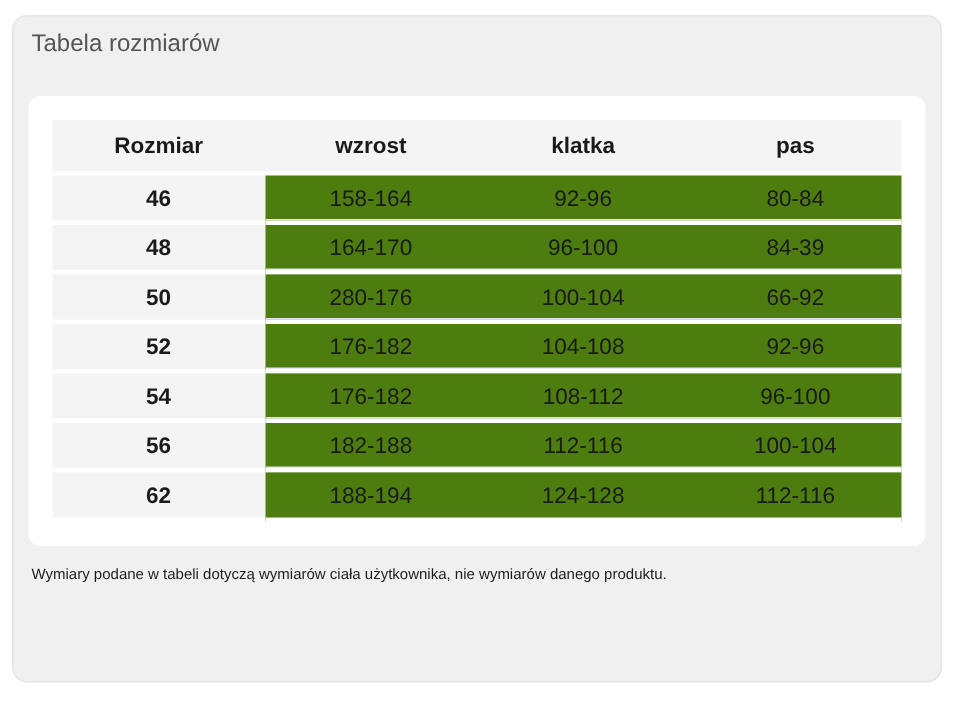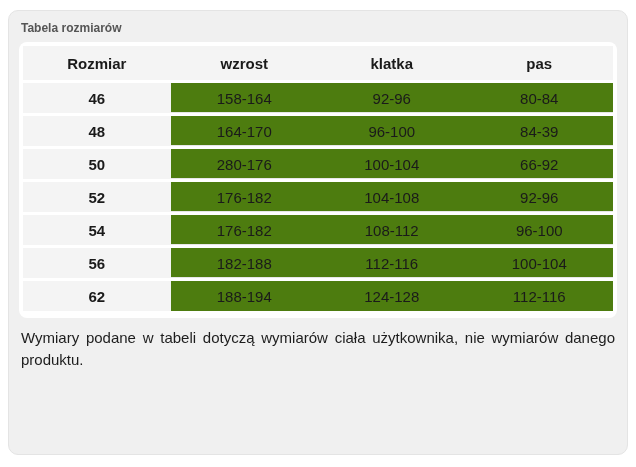--- a/index.html
+++ b/index.html
@@ -13,29 +13,29 @@
     position: absolute;
     left: 8px; top: 10px;
     width: 620px; height: 445px;
     background: var(--panel-bg, #f0f0f0);
     border: 1px solid var(--panel-border, #e4e4e4);
     border-radius: 10px;
     padding: 8px 10px 9px 10px;
     overflow: hidden;
   }
   .panel-title {
-    font-size: 12px;
+    font-size: 16px;
     color: var(--title-text, #555555);
-    padding: 2px 0 7px 2px;
-    font-weight: bold;
+    padding: 2px 0 25px 2px;
+    font-weight: normal;
   }
   .card {
     background: var(--card-bg, #ffffff);
     border-radius: 8px;
-    padding: 4px;
+    padding: 16px;
   }
   table.size-table {
     width: 100%;
     border-collapse: separate;
     border-spacing: 0;
     table-layout: fixed;
     font-size: 15px;
     color: var(--table-text, #1a1a1a);
   }
   table.size-table th, table.size-table td {
@@ -57,21 +57,21 @@
     font-weight: bold;
   }
   td.data-col {
     background: #4d7c0f;
     box-shadow: inset 0 -1px 0 var(--row-divider, #e7e7e7);
   }
   tbody tr:last-child td.data-col { box-shadow: none; }
   .footer-note {
     margin-top: 9px;
     padding: 0 2px;
-    font-size: 15px;
+    font-size: 10px;
     line-height: 22px;
     color: var(--note-text, #1d1d1d);
     text-align: justify;
   }
 </style>
 </head>
 <body>
 
 <div class="panel">
   <div class="panel-title">Tabela rozmiarów</div>

